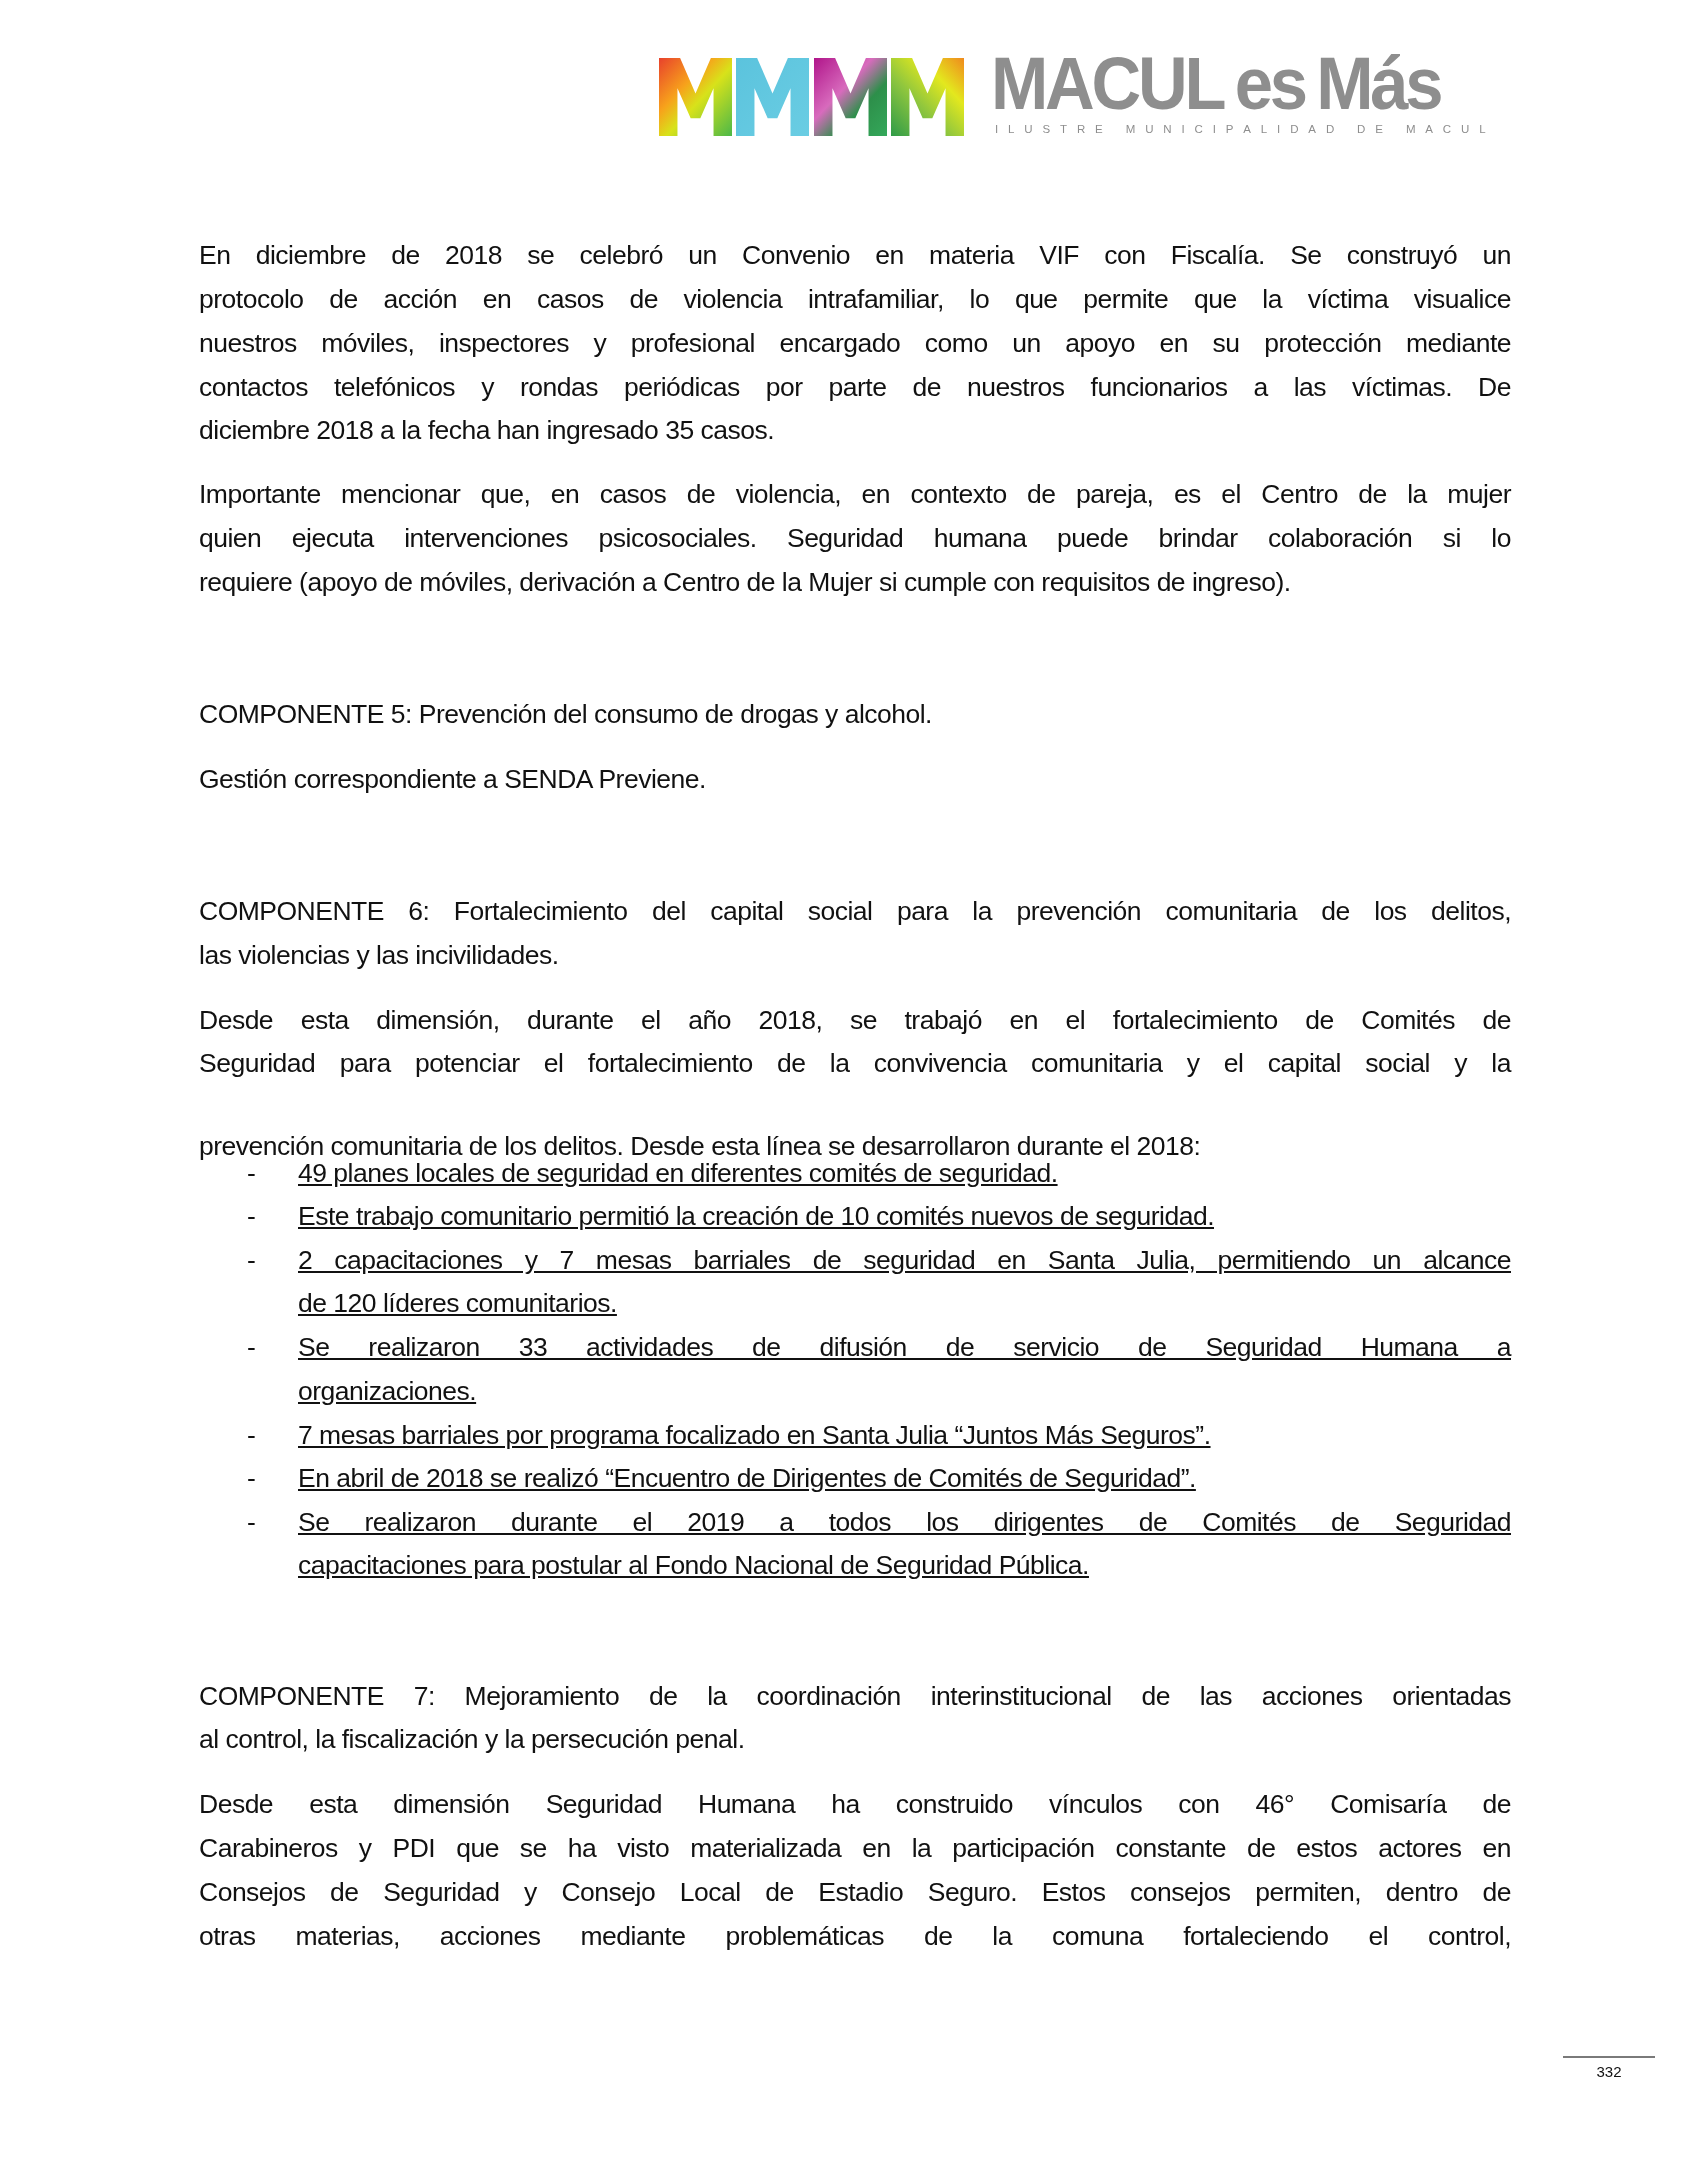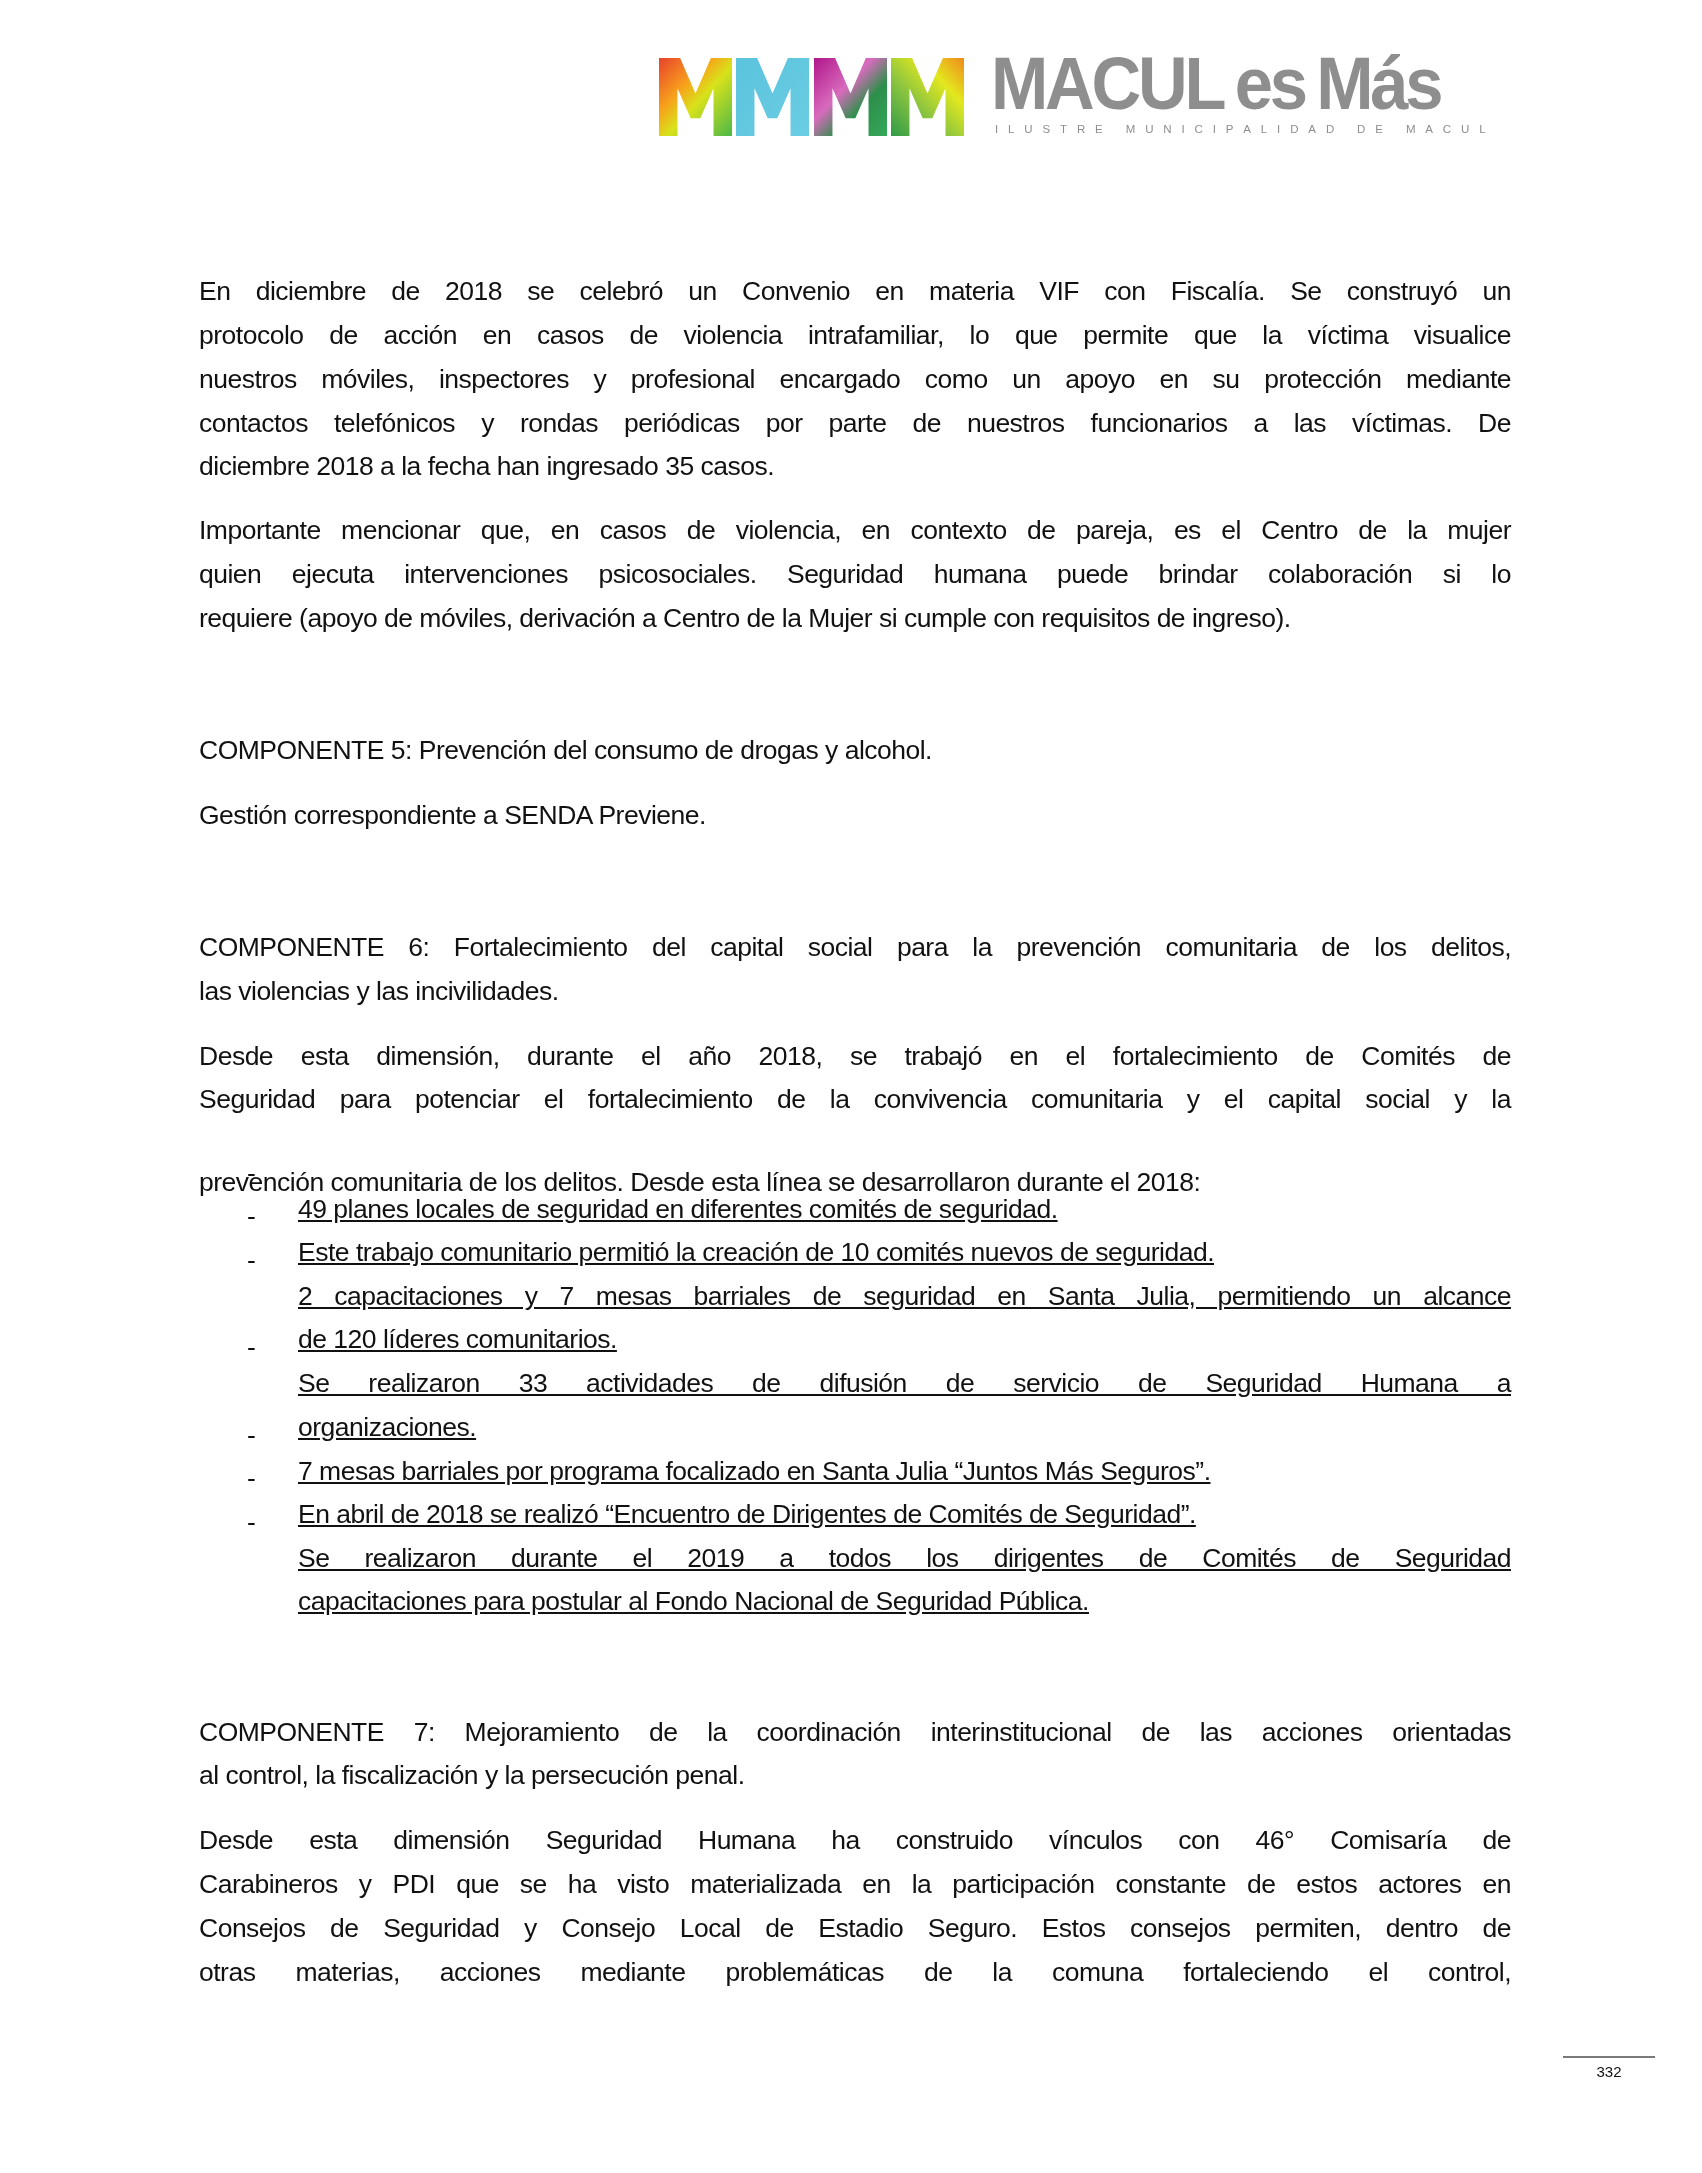--- a/index.html
+++ b/index.html
@@ -16,21 +16,21 @@
               font-size: 74px; letter-spacing: -3.5px; color: #8e8e8e; line-height: 67px;
               white-space: nowrap; transform: scaleX(0.93); transform-origin: left top; }
   .wordmark .sp { display: inline-block; width: 12.4px; }
   .subtitle { position: absolute; left: 336px; top: 68px; width: 491px;
               font-family: "Liberation Sans", sans-serif; font-size: 11.5px; color: #8e8e8e;
               letter-spacing: 0; display: flex; justify-content: space-between; white-space: nowrap; }
 
   
   .line { position: absolute; left: 199px; width: 1312px; height: 35px;
           font-family: "Liberation Sans", sans-serif; font-size: 26.5px; line-height: 35px;
-          white-space: nowrap; color: #111111; letter-spacing: -0.5px; margin-top: 36px; }
+          white-space: nowrap; color: #111111; letter-spacing: -0.5px; }
   .line.j { text-align: justify; text-align-last: justify; white-space: normal; }
   .line.li { left: 298px; width: 1213px; text-decoration: underline; }
   .dash { position: absolute; left: 247px; width: 17.6px; height: 35px;
           font-family: "Liberation Sans", sans-serif; font-size: 26.5px; line-height: 35px; color: #111111; }
 
   
   .page-rule { position: absolute; left: 1563px; top: 2056px; width: 92px; height: 1.8px; background: #7a7a7a; }
   .page-number { position: absolute; left: 1579px; top: 2063px; width: 60px; text-align: center;
                  font-family: "Liberation Sans", sans-serif; font-size: 15px; color: #111111; }
 </style>

